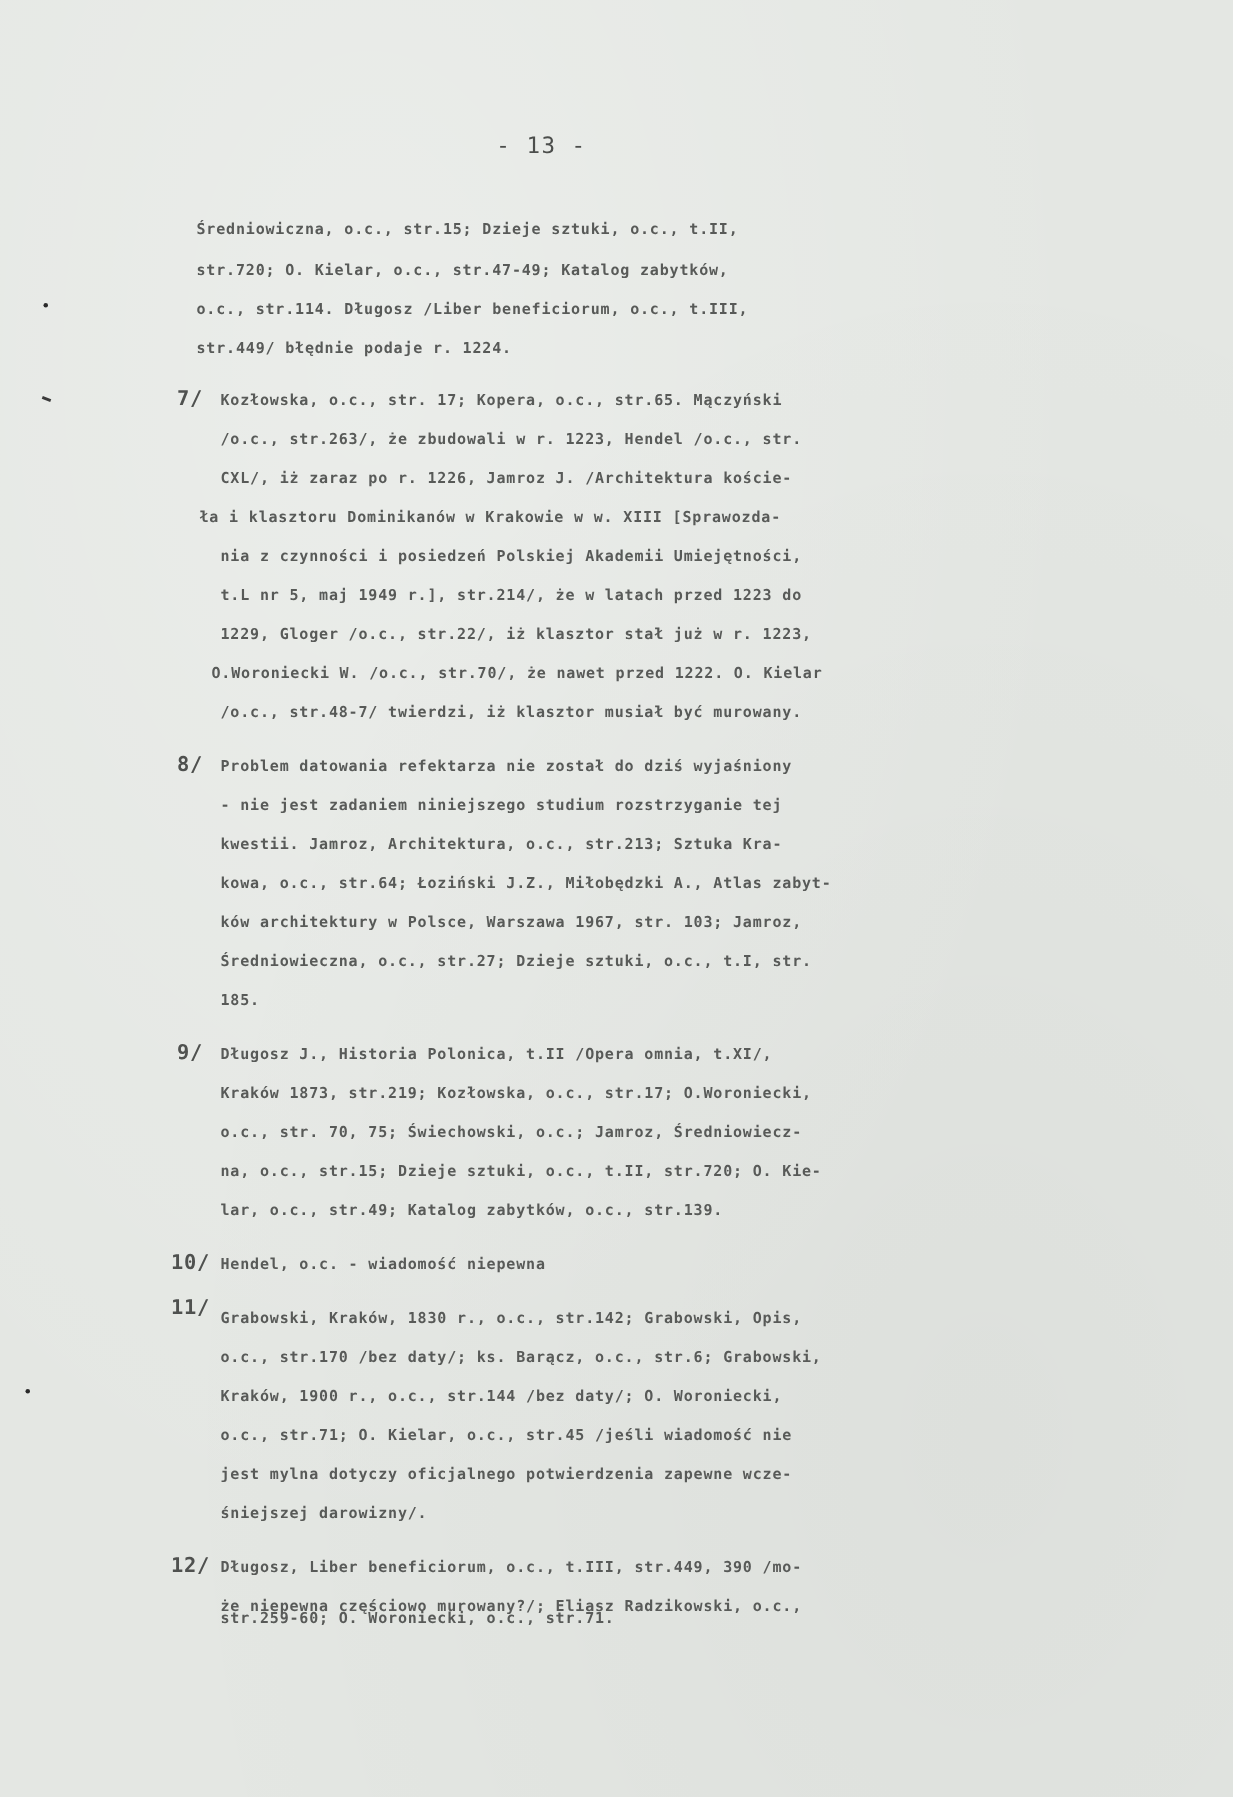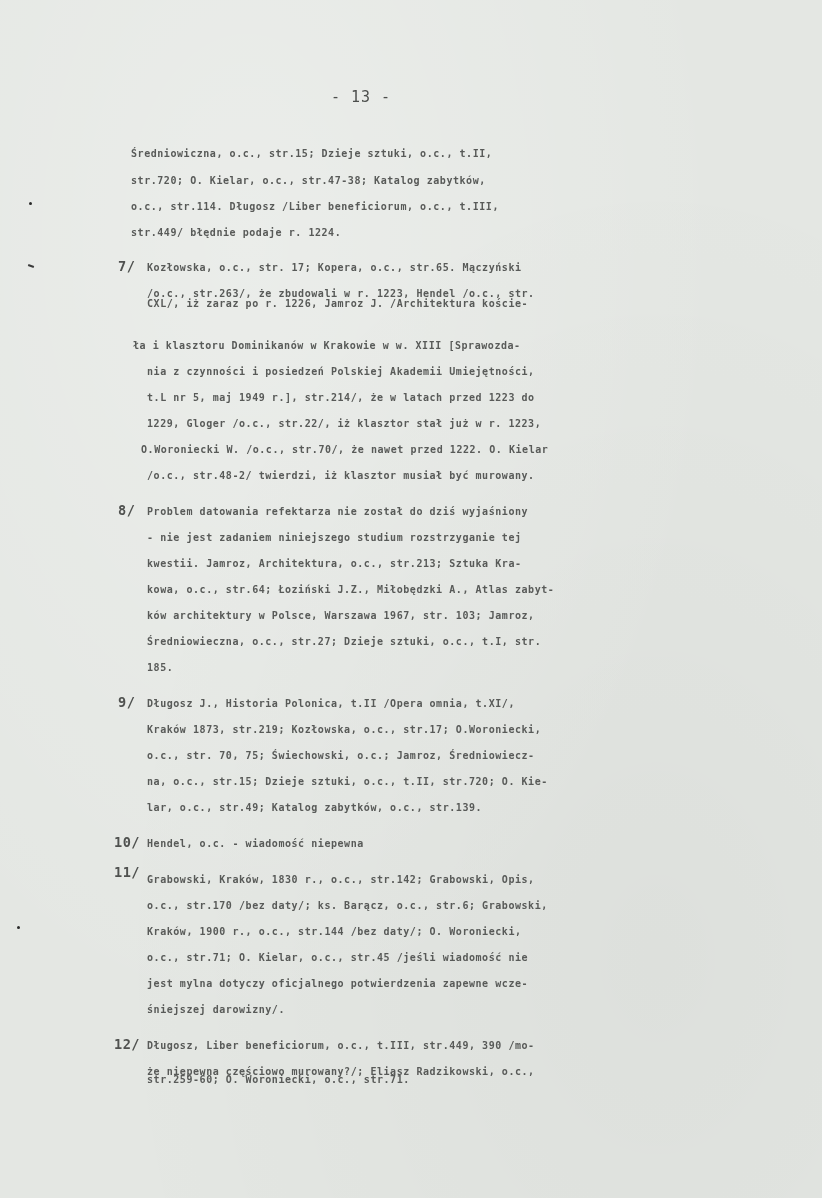--- a/index.html
+++ b/index.html
@@ -41,36 +41,36 @@
   </style>
 </head>
 <body>
 
 <div class="page">
 
   <div class="page-number">- 13 -</div>
 
   <div>
     <div class="line" style="top:144px;left:131px">Średniowiczna, o.c., str.15; Dzieje sztuki, o.c., t.II,</div>
-    <div class="line" style="top:171px;left:131px">str.720; O. Kielar, o.c., str.47-38; Katalog zabytków,</div>
+    <div class="line" style="top:171px;left:131px">str.720; O. Kielar, o.c., str.47-49; Katalog zabytków,</div>
     <div class="line" style="top:197px;left:131px">o.c., str.114. Długosz /Liber beneficiorum, o.c., t.III,</div>
     <div class="line" style="top:223px;left:131px">str.449/ błędnie podaje r. 1224.</div>
   </div>
 
   <div>
     <div class="fn-num" style="top:258px;left:118px">7/</div>
     <div class="line" style="top:258px;left:147px">Kozłowska, o.c., str. 17; Kopera, o.c., str.65. Mączyński</div>
     <div class="line" style="top:284px;left:147px">/o.c., str.263/, że zbudowali w r. 1223, Hendel /o.c., str.</div>
-    <div class="line" style="top:294px;left:147px">CXL/, iż zaraz po r. 1226, Jamroz J. /Architektura koście-</div>
+    <div class="line" style="top:310px;left:147px">CXL/, iż zaraz po r. 1226, Jamroz J. /Architektura koście-</div>
     <div class="line" style="top:336px;left:133px">ła i klasztoru Dominikanów w Krakowie w w. XIII [Sprawozda-</div>
     <div class="line" style="top:362px;left:147px">nia z czynności i posiedzeń Polskiej Akademii Umiejętności,</div>
     <div class="line" style="top:388px;left:147px">t.L nr 5, maj 1949 r.], str.214/, że w latach przed 1223 do</div>
     <div class="line" style="top:414px;left:147px">1229, Gloger /o.c., str.22/, iż klasztor stał już w r. 1223,</div>
     <div class="line" style="top:440px;left:141px">O.Woroniecki W. /o.c., str.70/, że nawet przed 1222. O. Kielar</div>
-    <div class="line" style="top:466px;left:147px">/o.c., str.48-2/ twierdzi, iż klasztor musiał być murowany.</div>
+    <div class="line" style="top:466px;left:147px">/o.c., str.48-7/ twierdzi, iż klasztor musiał być murowany.</div>
   </div>
 
   <div>
     <div class="fn-num" style="top:502px;left:118px">8/</div>
     <div class="line" style="top:502px;left:147px">Problem datowania refektarza nie został do dziś wyjaśniony</div>
     <div class="line" style="top:528px;left:147px">- nie jest zadaniem niniejszego studium rozstrzyganie tej</div>
     <div class="line" style="top:554px;left:147px">kwestii. Jamroz, Architektura, o.c., str.213; Sztuka Kra-</div>
     <div class="line" style="top:580px;left:147px">kowa, o.c., str.64; Łoziński J.Z., Miłobędzki A., Atlas zabyt-</div>
     <div class="line" style="top:606px;left:147px">ków architektury w Polsce, Warszawa 1967, str. 103; Jamroz,</div>
     <div class="line" style="top:632px;left:147px">Średniowieczna, o.c., str.27; Dzieje sztuki, o.c., t.I, str.</div>

